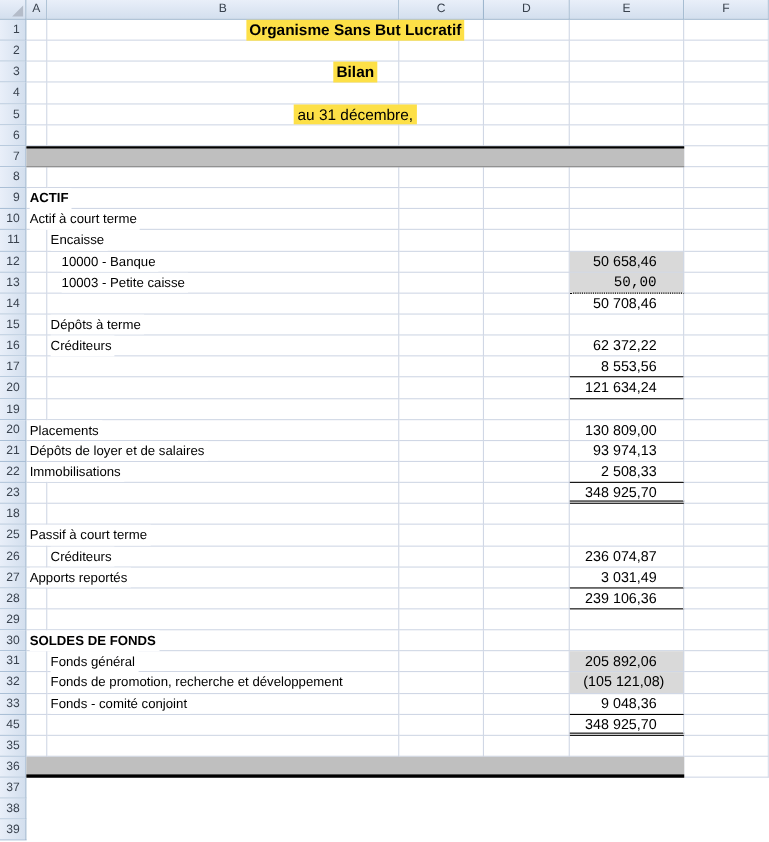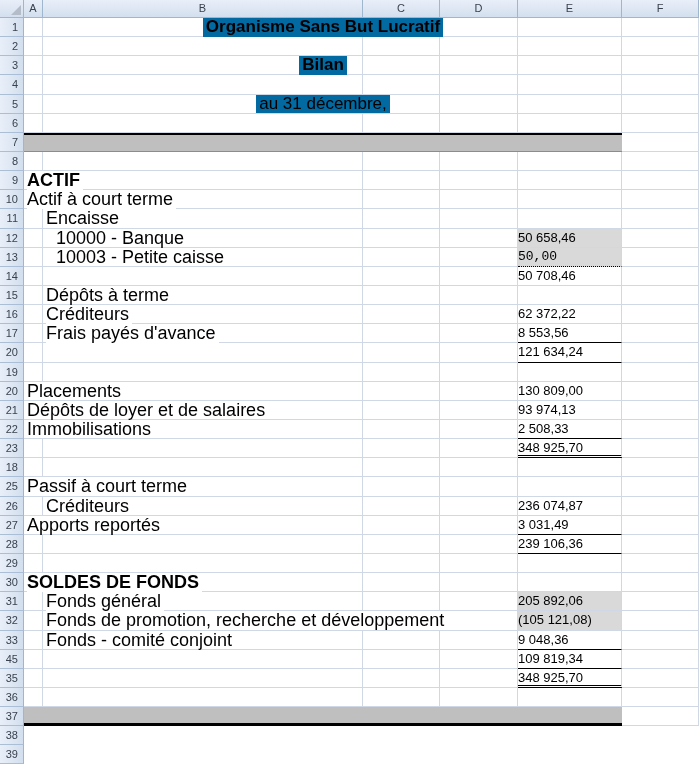--- a/index.html
+++ b/index.html
@@ -37,44 +37,44 @@
   }
   #grid{width:675px;}
   .row{display:flex;height:19.1538px;position:relative;}
   .cell{
     height:100%;box-sizing:border-box;
     border-right:1px solid #d0d7e5;border-bottom:1px solid #d0d7e5;
     font-size:13px;line-height:18px;
   }
   .wA{width:19px}.wB{width:320px}.wC{width:77px}.wD{width:78px}.wE{width:104px}.wF{width:77px}
   
-  .val{text-align:left;padding-right:24px;white-space:nowrap;}
+  .val{text-align:right;padding-right:24px;white-space:nowrap;}
   .neg{padding-right:17px;}
   .center{text-align:center;padding-right:0;}
   .shaded{background:#d9d9d9;}
   .eb-single{border-bottom:1px solid #000;}
   .eb-dotted{border-bottom:1px dotted #000;font-family:Liberation Mono, monospace;}
   .eb-double{border-bottom:3px double #000;}
   
   .band{
     position:absolute;left:0;top:0;width:598px;height:100%;
     box-sizing:border-box;background:#bfbfbf;z-index:3;
   }
   .band-top{border-top:2px solid #000;border-bottom:1px solid #8c8c8c;}
   .band-bottom{border-bottom:3px solid #000;}
   
   .titlewrap{
     position:absolute;left:0;top:0;width:598px;height:100%;
     text-align:center;line-height:18.5px;z-index:2;
   }
-  .titletext{display:inline-block;background:#0369a1;padding:0 3px;font-size:17px;white-space:nowrap;}
+  .titletext{display:inline-block;background:#fde047;padding:0 3px;font-size:14px;white-space:nowrap;}
   
   .label{
     position:absolute;top:0;z-index:2;background:#fff;white-space:nowrap;
-    font-size:18px;line-height:18.5px;padding-right:3px;
+    font-size:12px;line-height:18.5px;padding-right:3px;
   }
   .ind0{left:3px}.ind1{left:22px}.ind2{left:32px}
   .bold{font-weight:bold;}
 </style>
 </head>
 <body>
 
 <div id="sheet">
   <div id="colheaders">
     <div class="corner">
@@ -270,21 +270,20 @@
           <div class="cell wF"></div>
           <div class="label ind1">Créditeurs</div>
         </div>
         <div class="row">
           <div class="cell wA"></div>
           <div class="cell wB"></div>
           <div class="cell wC"></div>
           <div class="cell wD"></div>
           <div class="cell wE eb-single val">8 553,56</div>
           <div class="cell wF"></div>
-          <div class="label ind1">Frais payés d'avance</div>
         </div>
         <div class="row">
           <div class="cell wA"></div>
           <div class="cell wB"></div>
           <div class="cell wC"></div>
           <div class="cell wD"></div>
           <div class="cell wE eb-single val">121 634,24</div>
           <div class="cell wF"></div>
         </div>
         <div class="row">
@@ -409,28 +408,20 @@
           <div class="label ind1">Fonds de promotion, recherche et développement</div>
         </div>
         <div class="row">
           <div class="cell wA"></div>
           <div class="cell wB"></div>
           <div class="cell wC"></div>
           <div class="cell wD"></div>
           <div class="cell wE eb-single val">9 048,36</div>
           <div class="cell wF"></div>
           <div class="label ind1">Fonds - comité conjoint</div>
-        </div>
-        <div class="row">
-          <div class="cell wA"></div>
-          <div class="cell wB"></div>
-          <div class="cell wC"></div>
-          <div class="cell wD"></div>
-          <div class="cell wE eb-single val">109 819,34</div>
-          <div class="cell wF"></div>
         </div>
         <div class="row">
           <div class="cell wA"></div>
           <div class="cell wB"></div>
           <div class="cell wC"></div>
           <div class="cell wD"></div>
           <div class="cell wE eb-double val">348 925,70</div>
           <div class="cell wF"></div>
         </div>
         <div class="row">

